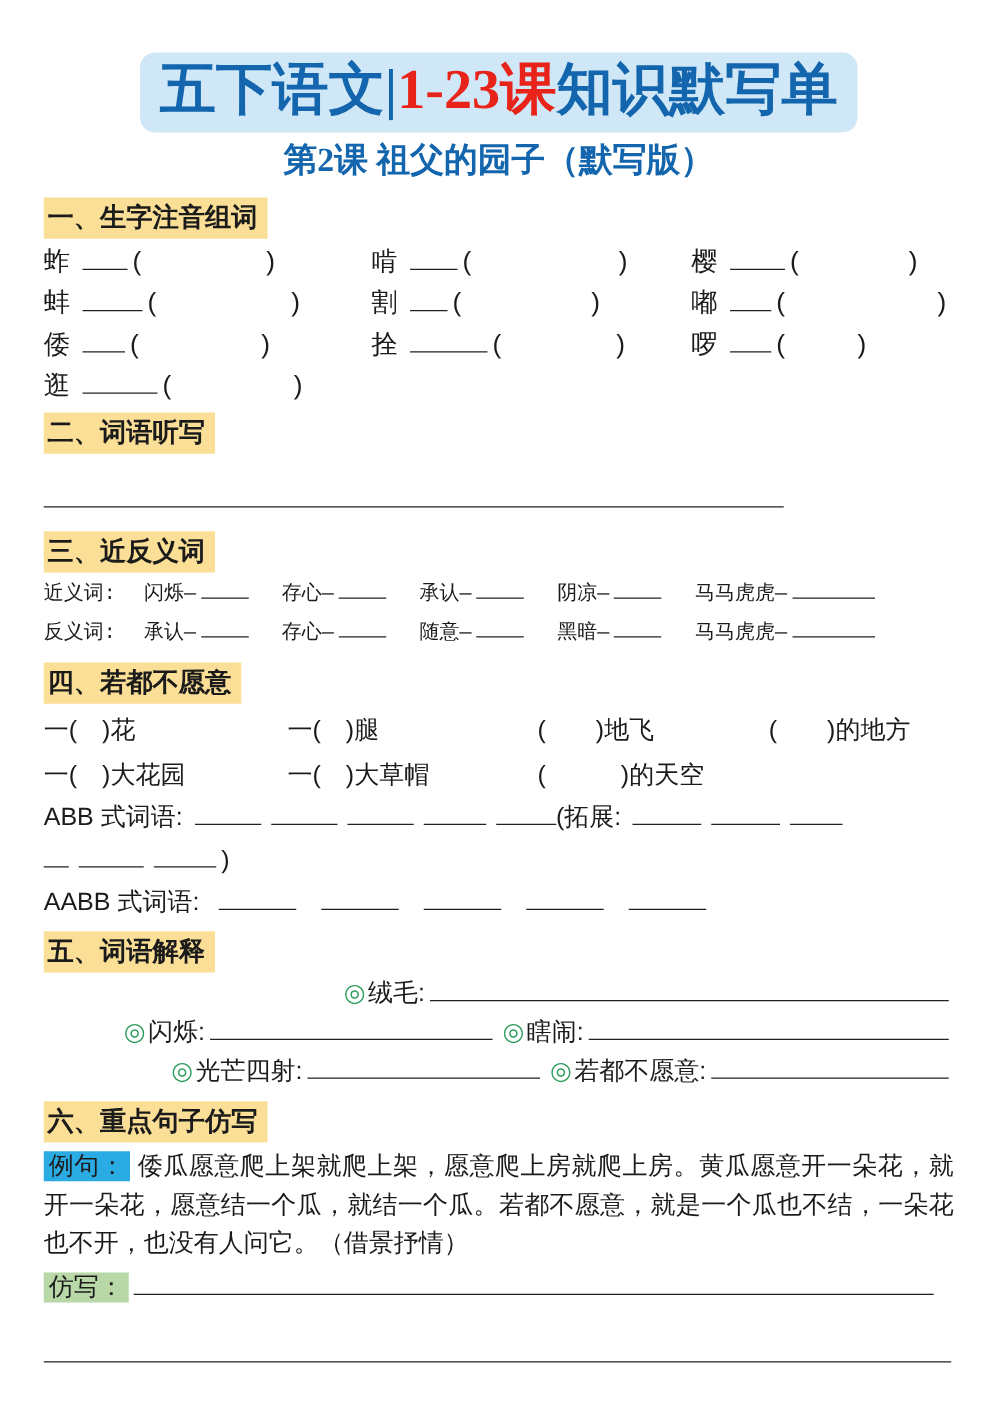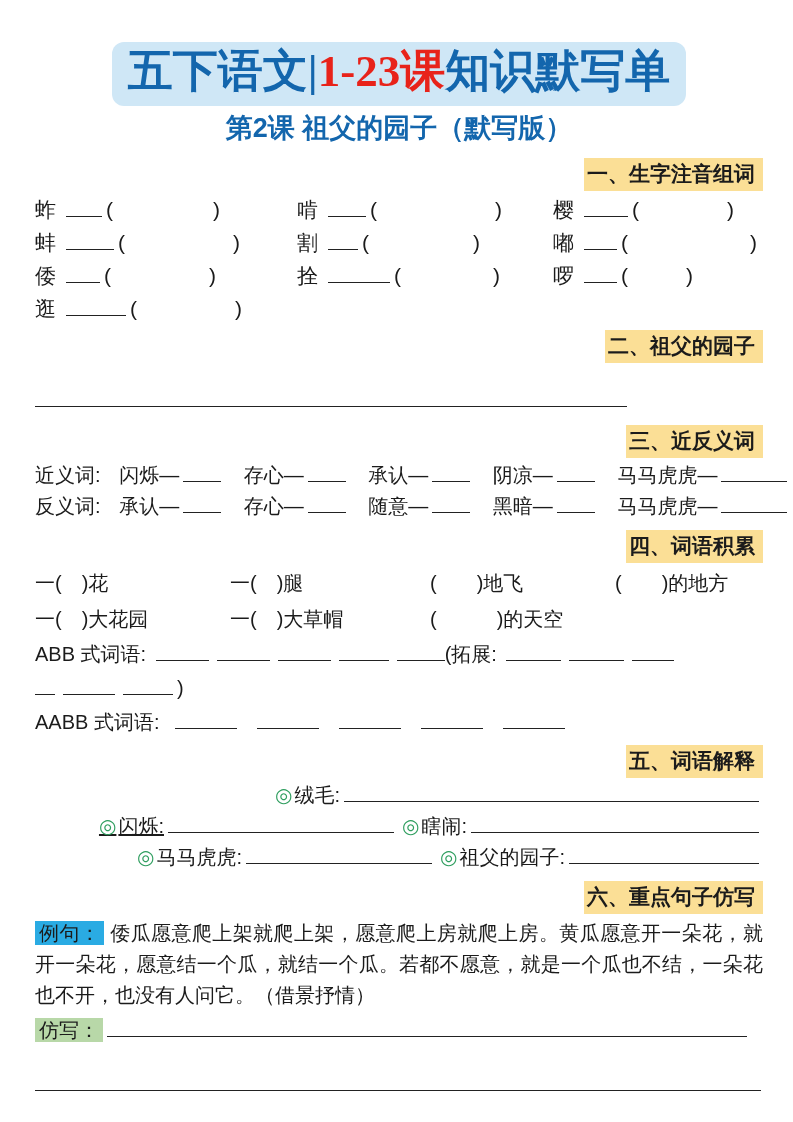--- a/index.html
+++ b/index.html
@@ -27,30 +27,31 @@
     white-space:nowrap;
   }
   .t-blue{color:#1366ad;}
   .t-red{color:#e8231a;}
   .subtitle{
     text-align:center;
     color:#1366ad;
     font-weight:bold;
     font-size:27px;
     margin:4px 0 12px;
+    font-family:Liberation Serif, serif;
   }
   
   .hl-y{
     background:#fbdf96;
     font-weight:bold;
     font-size:21px;
     padding:2px 8px 3px 3px;
     display:inline-block;
   }
-  .sec{margin:8px 0 2px;text-align:right;}
+  .sec{margin:8px 0 2px;}
   
   .row{font-size:20px;line-height:30px;margin:4px 0;white-space:nowrap;}
   .blank{
     display:inline-block;
     height:2px;
     border-bottom:1.7px solid #222;
     margin:0 4px;
   }
   .pre{white-space:pre;}
   
@@ -60,21 +61,21 @@
     row-gap:7px;
     font-size:21px;
     margin:6px 0 4px;
   }
   .cell{white-space:nowrap;line-height:26px;}
   .cell .ch{margin-right:6px;}
   .pgap{display:inline-block;height:2px;}
   
   .line-holder{margin:30px 0 14px;}
   
-  .s3-row{font-size:20px;line-height:31px;white-space:nowrap;}
+  .s3-row{font-size:16px;line-height:31px;white-space:nowrap;font-family:Liberation Mono, monospace;}
   .s3-row .w{margin-left:13px;}
   .s3-row .w:first-of-type{margin-left:6px;}
   
   .s4-grid{
     display:grid;
     grid-template-columns:195px 200px 185px 1fr;
     row-gap:9px;
     font-size:20px;
     margin:7px 0 6px;
   }
@@ -109,42 +110,42 @@
     <div class="cell"><span class="ch">樱</span><span class="blank" style="width:44px"></span><span>(</span><span class="pgap" style="width:88px"></span><span>)</span></div>
     <div class="cell"><span class="ch">蚌</span><span class="blank" style="width:48px"></span><span>(</span><span class="pgap" style="width:108px"></span><span>)</span></div>
     <div class="cell"><span class="ch">割</span><span class="blank" style="width:30px"></span><span>(</span><span class="pgap" style="width:104px"></span><span>)</span></div>
     <div class="cell"><span class="ch">嘟</span><span class="blank" style="width:33px"></span><span>(</span><span class="pgap" style="width:122px"></span><span>)</span></div>
     <div class="cell"><span class="ch">倭</span><span class="blank" style="width:34px"></span><span>(</span><span class="pgap" style="width:98px"></span><span>)</span></div>
     <div class="cell"><span class="ch">拴</span><span class="blank" style="width:62px"></span><span>(</span><span class="pgap" style="width:92px"></span><span>)</span></div>
     <div class="cell"><span class="ch">啰</span><span class="blank" style="width:33px"></span><span>(</span><span class="pgap" style="width:58px"></span><span>)</span></div>
     <div class="cell"><span class="ch">逛</span><span class="blank" style="width:60px"></span><span>(</span><span class="pgap" style="width:98px"></span><span>)</span></div>
   </div>
 
-  <div class="sec"><span class="hl-y">二、祖父的园子</span></div>
+  <div class="sec"><span class="hl-y">二、词语听写</span></div>
   <div class="line-holder"><span class="blank" style="width:592px;margin:0;"></span></div>
 
   <div class="sec"><span class="hl-y">三、近反义词</span></div>
   <div class="s3-row">
     <span>近义词:</span>
     <span class="w">闪烁—</span><span class="blank" style="width:38px"></span>
     <span class="w">存心—</span><span class="blank" style="width:38px"></span>
     <span class="w">承认—</span><span class="blank" style="width:38px"></span>
     <span class="w">阴凉—</span><span class="blank" style="width:38px"></span>
     <span class="w">马马虎虎—</span><span class="blank" style="width:66px"></span>
   </div>
   <div class="s3-row">
     <span>反义词:</span>
     <span class="w">承认—</span><span class="blank" style="width:38px"></span>
     <span class="w">存心—</span><span class="blank" style="width:38px"></span>
     <span class="w">随意—</span><span class="blank" style="width:38px"></span>
     <span class="w">黑暗—</span><span class="blank" style="width:38px"></span>
     <span class="w">马马虎虎—</span><span class="blank" style="width:66px"></span>
   </div>
 
-  <div class="sec"><span class="hl-y">四、词语积累</span></div>
+  <div class="sec"><span class="hl-y">四、若都不愿意</span></div>
   <div class="s4-grid">
     <div class="pre">一(　)花</div>
     <div class="pre">一(　)腿</div>
     <div class="pre">(　　)地飞</div>
     <div class="pre">(　　)的地方</div>
     <div class="pre">一(　)大花园</div>
     <div class="pre">一(　)大草帽</div>
     <div class="pre">(　　　)的天空</div>
   </div>
   <div class="row">
@@ -158,24 +159,24 @@
   <div class="row">
     <span>AABB 式词语:</span>
     <span class="blank" style="width:62px;margin-left:10px;margin-right:16px;"></span><span class="blank" style="width:62px;margin-right:16px;"></span><span class="blank" style="width:62px;margin-right:16px;"></span><span class="blank" style="width:62px;margin-right:16px;"></span><span class="blank" style="width:62px"></span>
   </div>
 
   <div class="sec"><span class="hl-y">五、词语解释</span></div>
   <div class="s5-row">
     <span class="circ">◎</span><span>绒毛:</span><span class="blank" style="width:415px"></span>
   </div>
   <div class="s5-row">
-    <span style="display:inline-block;width:348px;text-decoration:underline;"><span class="circ">◎</span><span>闪烁:</span><span class="blank" style="width:226px"></span></span><span class="s5-col2"><span class="circ">◎</span><span>瞎闹:</span><span class="blank" style="width:288px"></span></span>
+    <span style="display:inline-block;width:348px;"><span class="circ">◎</span><span>闪烁:</span><span class="blank" style="width:226px"></span></span><span class="s5-col2"><span class="circ">◎</span><span>瞎闹:</span><span class="blank" style="width:288px"></span></span>
   </div>
   <div class="s5-row">
-    <span style="display:inline-block;width:348px;"><span class="circ">◎</span><span>马马虎虎:</span><span class="blank" style="width:186px"></span></span><span class="s5-col2"><span class="circ">◎</span><span>祖父的园子:</span><span class="blank" style="width:190px"></span></span>
+    <span style="display:inline-block;width:348px;"><span class="circ">◎</span><span>光芒四射:</span><span class="blank" style="width:186px"></span></span><span class="s5-col2"><span class="circ">◎</span><span>若都不愿意:</span><span class="blank" style="width:190px"></span></span>
   </div>
 
   <div class="sec"><span class="hl-y">六、重点句子仿写</span></div>
   <p class="para"><span class="hl-b">例句：</span> <span>倭瓜愿意爬上架就爬上架，愿意爬上房就爬上房。黄瓜愿意开一朵花，就开一朵花，愿意结一个瓜，就结一个瓜。若都不愿意，就是一个瓜也不结，一朵花也不开，也没有人问它。（借景抒情）</span></p>
   <div class="row">
     <span class="hl-g">仿写：</span><span class="blank" style="width:640px"></span>
   </div>
   <div class="line-holder" style="margin:32px 0 0;"><span class="blank" style="width:726px;margin:0;"></span></div>
   <div class="line-holder" style="margin:26px 0 6px;"></div>
 

